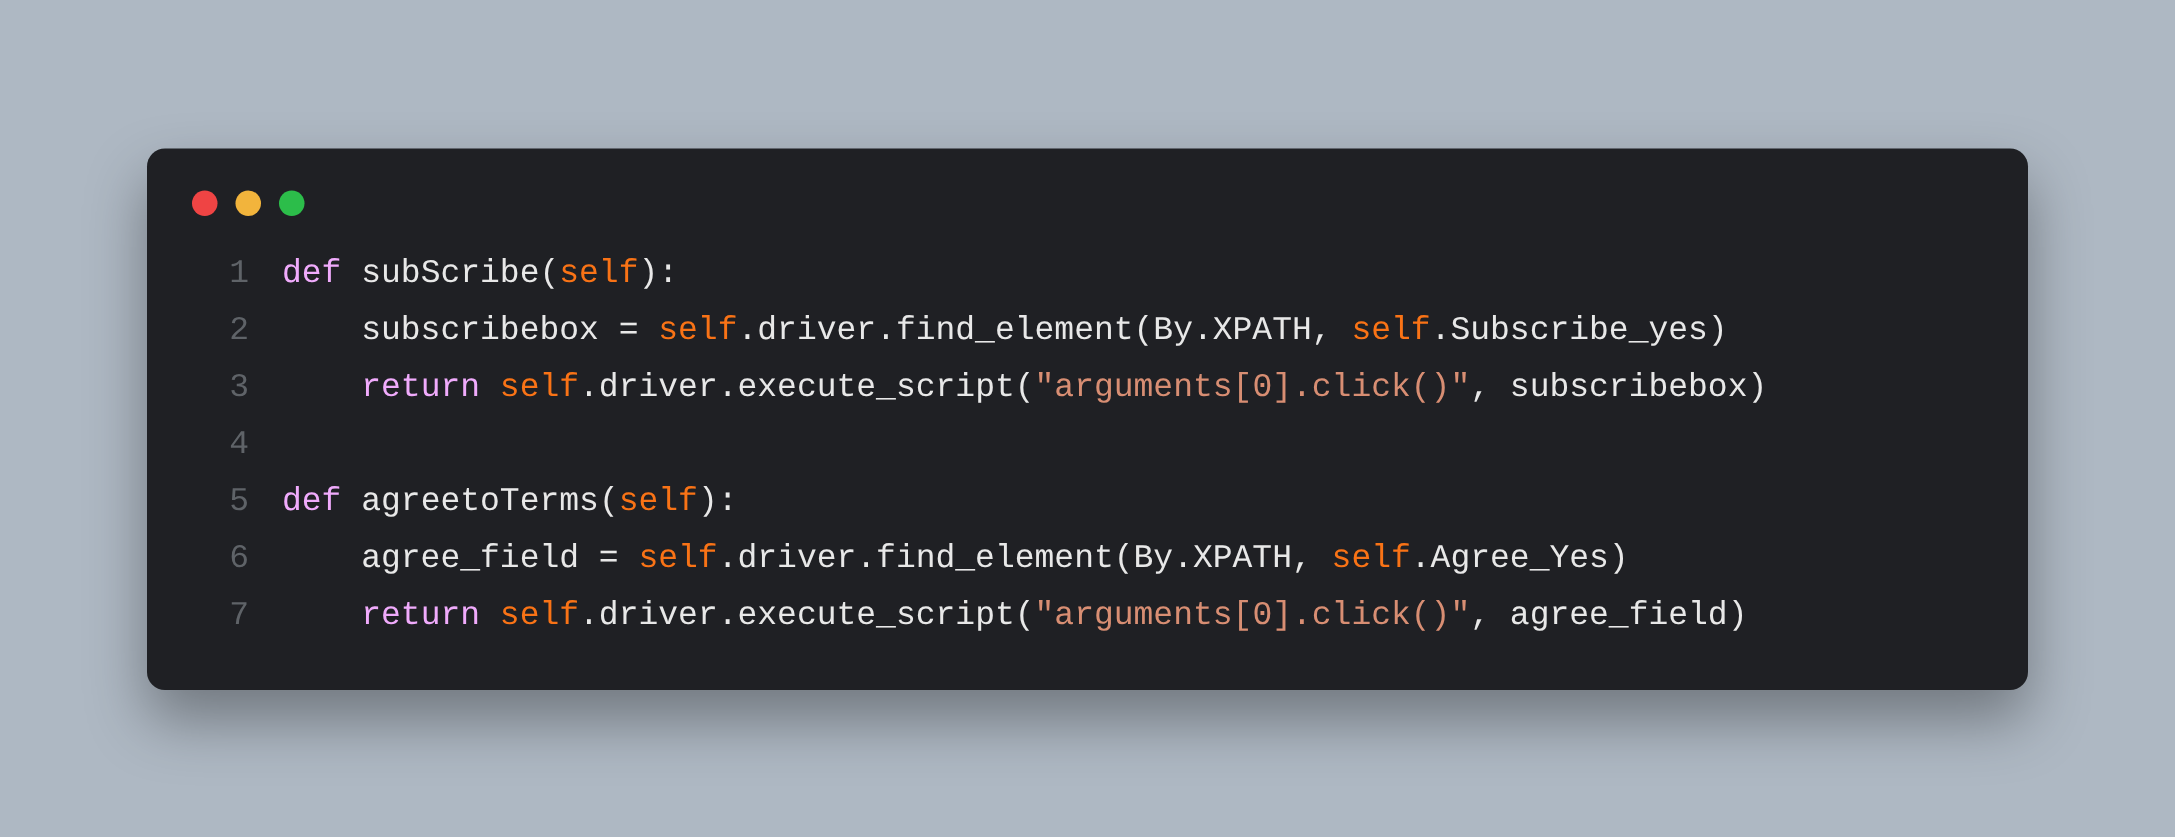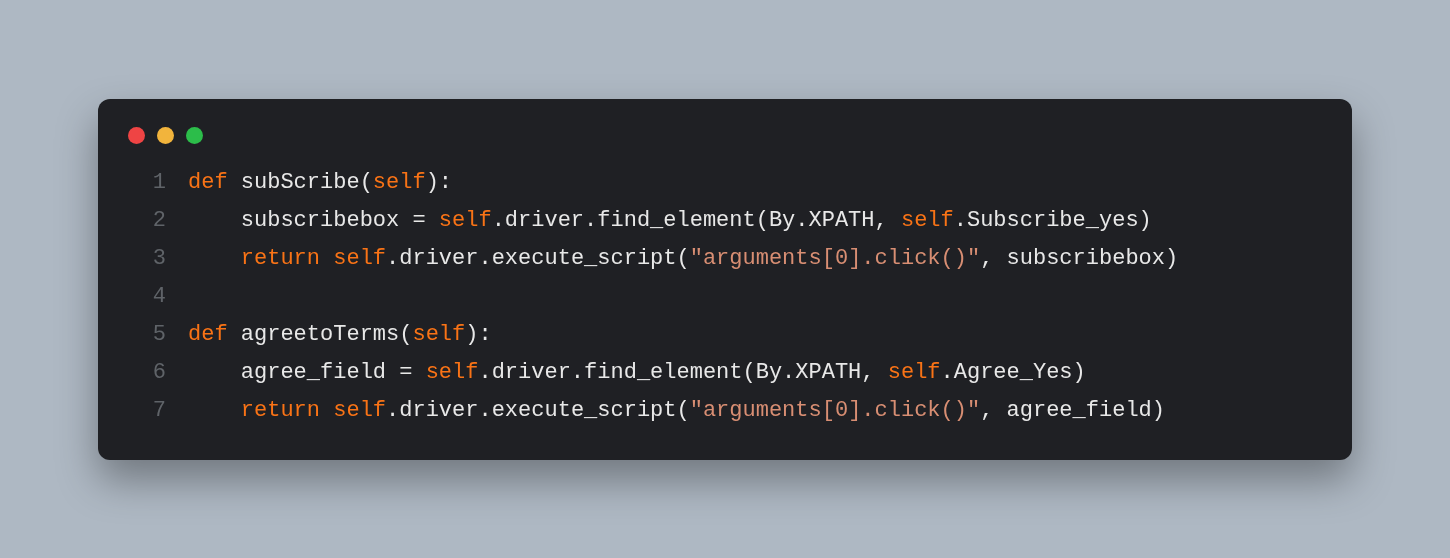--- a/index.html
+++ b/index.html
@@ -43,21 +43,21 @@
     display: flex;
   }
   .ln {
     width: 40px;
     text-align: right;
     color: #5f6368;
     user-select: none;
     flex-shrink: 0;
     margin-right: 22px;
   }
-  .tok-kw     { color: #f97316; text-align: right; }
+  .tok-kw     { color: #f0abfc; text-align: right; }
   .tok-self   { color: #f97316; }
   .tok-fn     { color: #e8e8e8; margin-top: 36px; }
   .tok-plain  { color: #e8e8e8; }
   .tok-str    { color: #d88e73; }
   .tok-punct  { color: #e8e8e8; }
 </style>
 </head>
 <body>
 
 <div class="card">

